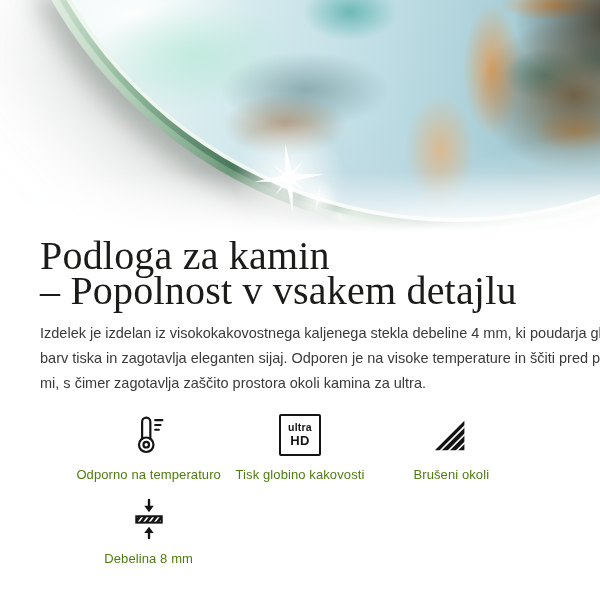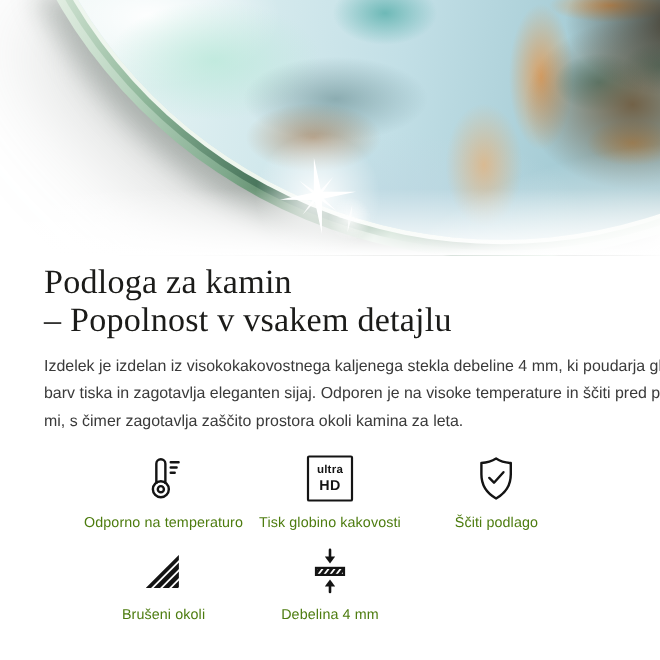--- a/index.html
+++ b/index.html
@@ -64,21 +64,21 @@
   .sparkle svg{position:relative;display:block;}
   .sp-big{left:252px;top:141px;width:74px;height:74px;transform:rotate(-6deg);}
   .sp-small{left:305px;top:186px;width:26px;height:26px;opacity:.9;transform:rotate(10deg);}
 
   
   .content{position:relative;padding:0 40px;}
   .page-title{
     margin:6px 0 13px 0;
     font-family:"Liberation Serif","DejaVu Serif",serif;
     font-weight:400;color:#1b1b19;
-    font-size:31px;line-height:35px;letter-spacing:.2px;
+    font-size:40px;line-height:35px;letter-spacing:.2px;
   }
   .t-line{display:block;}
   .desc{margin:0;color:#3a3a3a;font-size:14.5px;line-height:25px;}
   .d-line{display:block;white-space:nowrap;}
 
   
   .features{
     margin:15px 33px 0 33px;
     display:grid;grid-template-columns:repeat(3,1fr);
     row-gap:13px;column-gap:0;
@@ -122,21 +122,21 @@
   </div>
 
   <div class="content">
     <h1 class="page-title">
       <span class="t-line">Podloga za kamin</span>
       <span class="t-line">– Popolnost v vsakem detajlu</span>
     </h1>
     <p class="desc">
       <span class="d-line">Izdelek je izdelan iz visokokakovostnega kaljenega stekla debeline 4 mm, ki poudarja globino</span>
       <span class="d-line">barv tiska in zagotavlja eleganten sijaj. Odporen je na visoke temperature in ščiti pred poškodba-</span>
-      <span class="d-line">mi, s čimer zagotavlja zaščito prostora okoli kamina za leta.</span>
+      <span class="d-line">mi, s čimer zagotavlja zaščito prostora okoli kamina za ultra.</span>
     </p>
 
     <div class="features">
 
       <div class="feature">
         <div class="icon-box">
           <svg class="ic" viewBox="0 0 44 46" width="42" height="44">
             <g fill="none" stroke="#141414" stroke-width="2.3" stroke-linecap="round" stroke-linejoin="round">
               <path d="M14.8,27.2 V9 a4.3,4.3 0 0 1 8.6,0 V27.2"></path>
               <circle cx="19.1" cy="33.2" r="7.6"></circle>
@@ -151,31 +151,20 @@
       <div class="feature">
         <div class="icon-box">
           <div class="uhd-box">
             <span class="uhd-top">ultra</span>
             <span class="uhd-bottom">HD</span>
           </div>
         </div>
         <div class="f-label">Tisk globino kakovosti</div>
       </div>
 
-      <div class="feature">
-        <div class="icon-box">
-          <svg class="ic" viewBox="0 0 44 46" width="42" height="44">
-            <g fill="none" stroke="#141414" stroke-width="2.3" stroke-linecap="round" stroke-linejoin="round">
-              <path d="M22,4 C26,6.6 31,8 36,8.3 V19 C36,29.8 30.5,37.3 22,42 C13.5,37.3 8,29.8 8,19 V8.3 C13,8 18,6.6 22,4 Z"></path>
-              <path d="M15.5,22.5 L20,27 L29,17"></path>
-            </g>
-          </svg>
-        </div>
-        <div class="f-label">Ščiti podlago</div>
-      </div>
 
 
       <div class="feature">
         <div class="icon-box">
           <svg class="ic" viewBox="0 0 44 44" width="40" height="40">
             <defs>
               <clipPath id="triclip">
                   <path d="M4,39 L37,6 L37,39 Z"></path>
                 </clipPath>
             </defs>
@@ -208,18 +197,18 @@
                 <path d="M28,32 L40,16"></path>
             </g>
             <g stroke="#141414" stroke-width="2.6" stroke-linecap="round">
               <path d="M22,3 V10"></path>
                 <path d="M22,45 V38"></path>
             </g>
             <path d="M16.8,9.5 h10.4 L22,16.5 Z" fill="#141414"></path>
             <path d="M16.8,39.5 h10.4 L22,32.5 Z" fill="#141414"></path>
           </svg>
         </div>
-        <div class="f-label">Debelina 4 mm</div>
+        <div class="f-label">Debelina 8 mm</div>
       </div>
 
     </div>
   </div>
 </div>
 
 </body></html>

